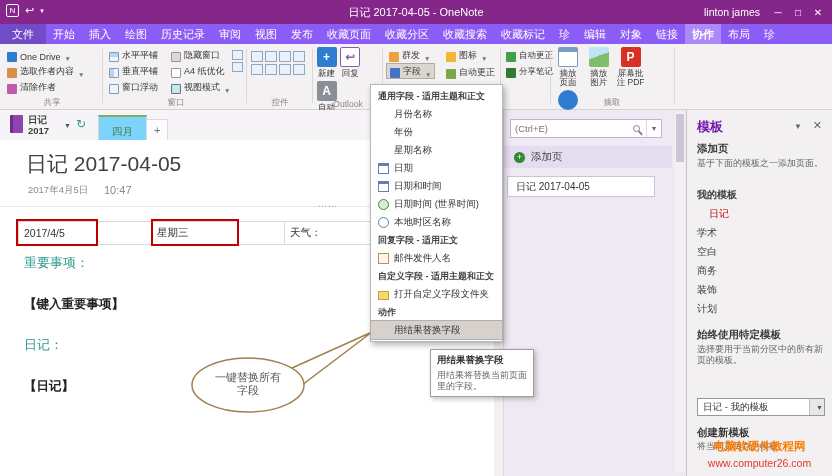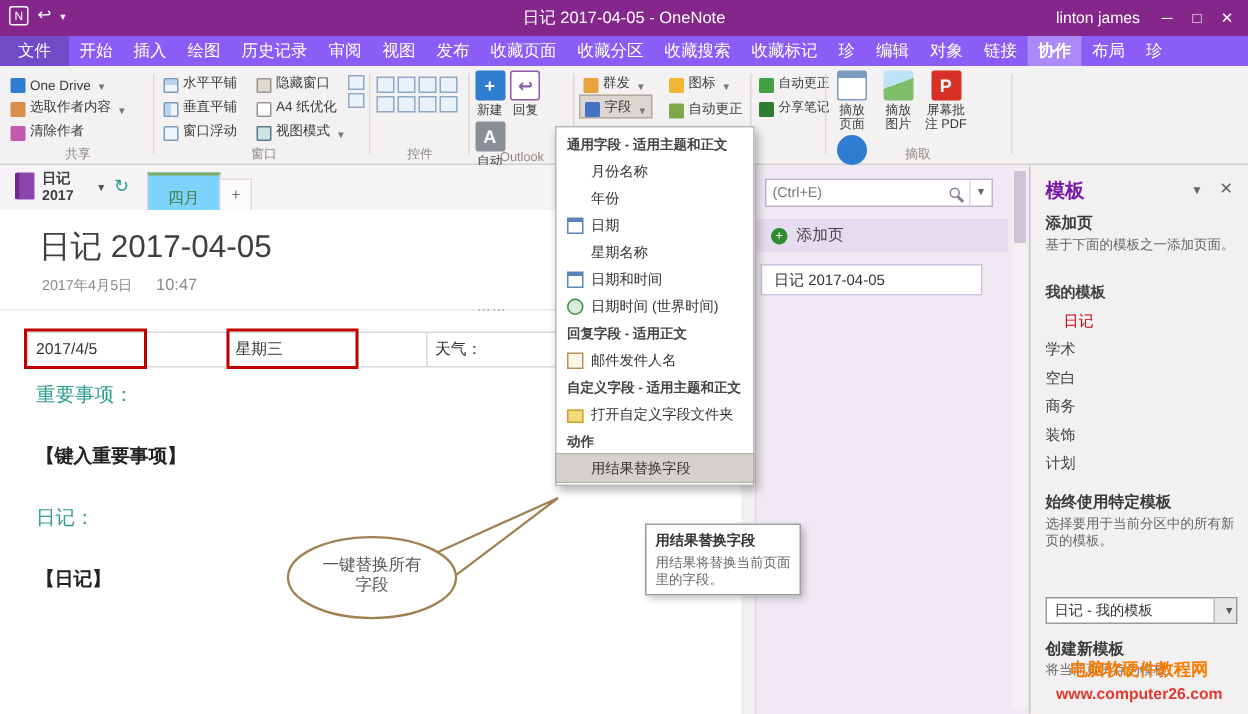--- a/index.html
+++ b/index.html
@@ -119,21 +119,21 @@
   .tp-car{position:absolute;right:30px;top:12px;font-size:8px;color:#666}
   .tp-close{position:absolute;right:10px;top:9px;font-size:11px;color:#666}
   .tp-h{position:absolute;left:10px;font-size:10.5px;font-weight:bold;color:#3a3a3a}
   .tp-d{position:absolute;left:10px;width:128px;font-size:9px;color:#666;line-height:11px}
   .tp-item{position:absolute;left:10px;font-size:10px;color:#404040}
   .tp-sel{position:absolute;left:22px;font-size:10px;color:#c00000}
   .tsel{position:absolute;left:10px;width:128px;height:18px;background:#fff;border:1px solid #999;display:flex;align-items:center;font-size:9.5px;color:#333}
   .tsel span{flex:1;padding-left:5px;white-space:nowrap;overflow:hidden}
   .tsel .tarr{flex:none;width:15px;height:100%;border-left:1px solid #bbb;background:#e8e6e6;display:flex;align-items:center;justify-content:center;font-size:7px;color:#555}
   .wm1{position:absolute;left:0;right:0;bottom:22px;text-align:center;font-size:11.5px;font-weight:bold;color:#f97b00}
-  .wm2{position:absolute;left:0;right:0;bottom:7px;text-align:center;font-size:10.5px;font-weight:bold;color:#e23a2e}
+  .wm2{position:absolute;left:0;right:0;bottom:7px;text-align:center;font-size:10.5px;font-weight:normal;color:#e23a2e}
 </style>
 </head>
 <body>
 
 <div class="root">
 
   <div class="titlebar">
     <div class="qat">
       <span class="appic">N</span>
       <span class="undo">↩</span>
@@ -363,34 +363,38 @@
     <div class="mh">通用字段 - 适用主题和正文</div>
     <div class="mi">
         <span class="mic mic-blank"></span>
         <span>月份名称</span>
       </div>
     <div class="mi">
         <span class="mic mic-blank"></span>
         <span>年份</span>
       </div>
     <div class="mi">
+        <span class="mic mic-blank"></span>
+        <span>星期名称</span>
+      </div>
+    <div class="mi">
         <span class="mic mic-cal"></span>
         <span>日期</span>
       </div>
     <div class="mi">
-        <span class="mic mic-blank"></span>
-        <span>星期名称</span>
-      </div>
-    <div class="mi">
         <span class="mic mic-cal"></span>
         <span>日期和时间</span>
       </div>
     <div class="mi">
         <span class="mic mic-globe"></span>
         <span>日期时间 (世界时间)</span>
+      </div>
+    <div class="mi">
+        <span class="mic mic-clock"></span>
+        <span>本地时区名称</span>
       </div>
     <div class="mh">回复字段 - 适用正文</div>
     <div class="mi">
         <span class="mic mic-mail"></span>
         <span>邮件发件人名</span>
       </div>
     <div class="mh">自定义字段 - 适用主题和正文</div>
     <div class="mi">
         <span class="mic mic-folder"></span>
         <span>打开自定义字段文件夹</span>

